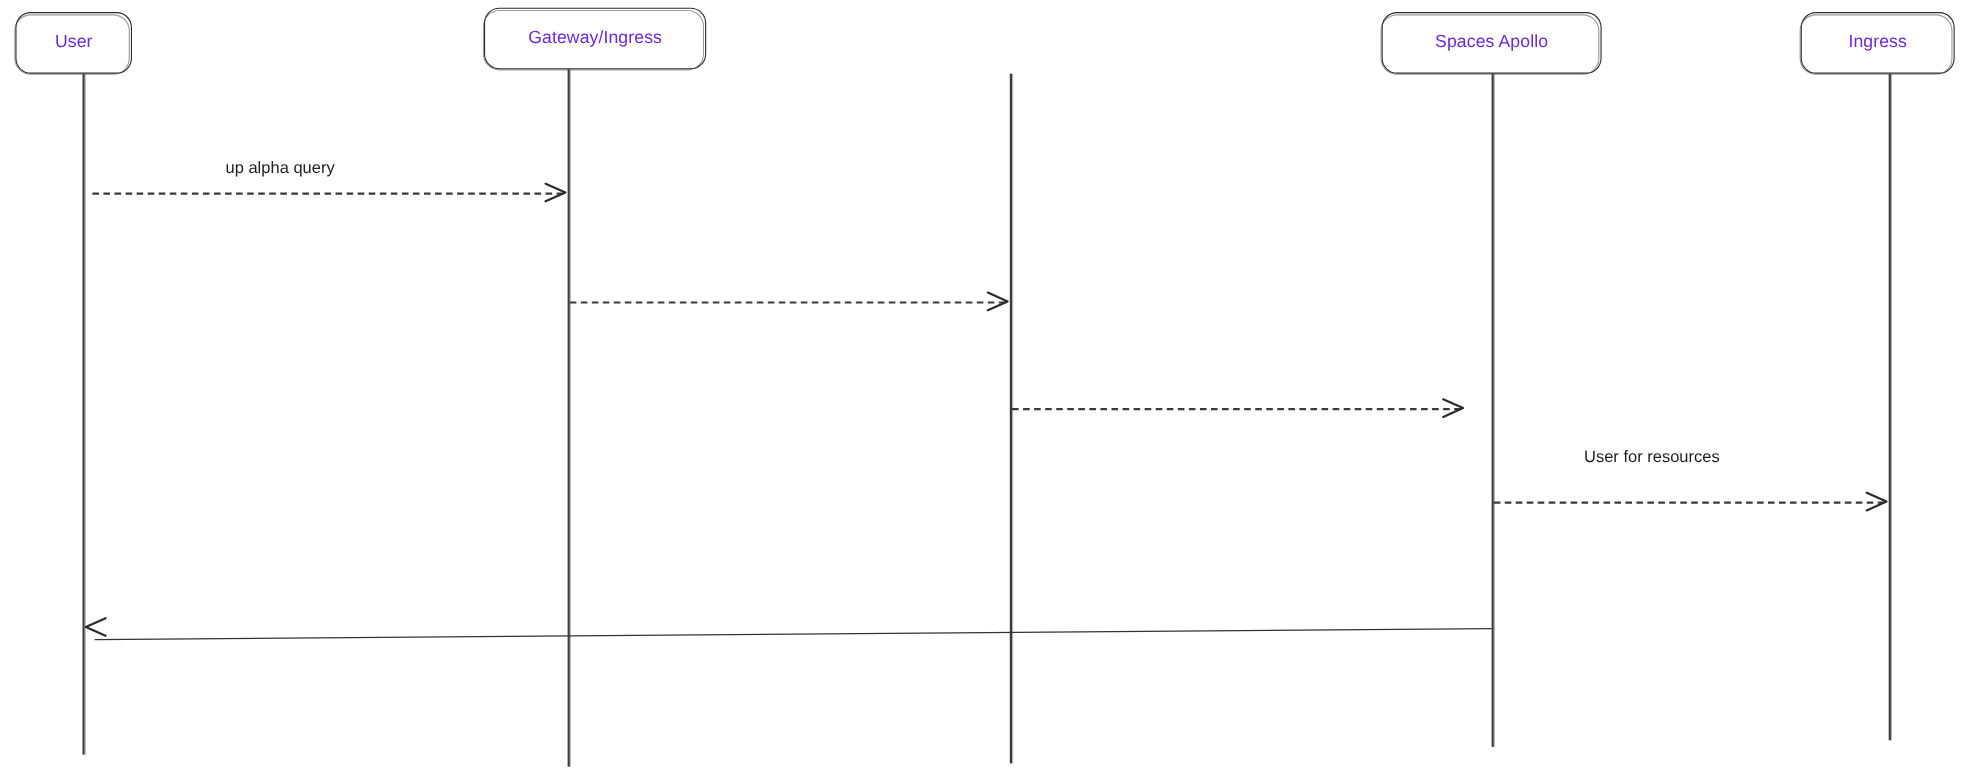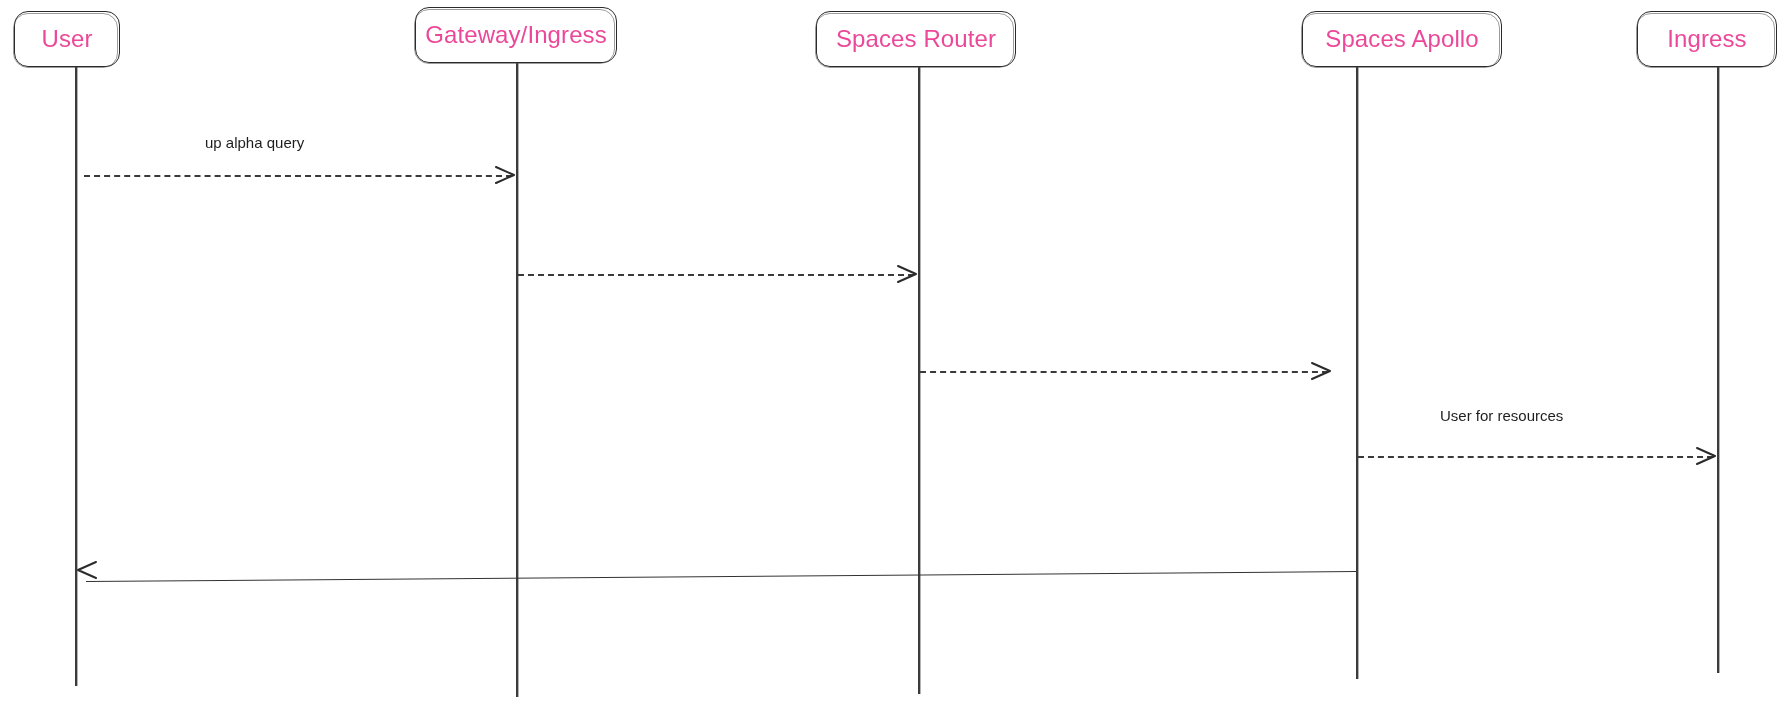--- a/index.html
+++ b/index.html
@@ -37,22 +37,22 @@
     right: 1px;
     bottom: -2px;
     border: 1.1px solid #4a4a4a;
     border-radius: 15px;
     opacity: 0.55;
     pointer-events: none;
   }
   .participant-label {
     position: relative;
     z-index: 2;
-    font-size: 24px;
-    color: #ec4899;
+    font-size: 16px;
+    color: #6d28d9;
     white-space: nowrap;
     letter-spacing: 0.1px;
   }
   .lifeline {
     position: absolute;
     width: 1.5px;
     background: #3b3b3b;
     z-index: 1;
   }
   .lifeline::after {
@@ -97,41 +97,38 @@
   <div class="lifeline" style="left:75px; top:67px; height:619px;"></div>
   <div class="lifeline" style="left:516px; top:63px; height:634px;"></div>
   <div class="lifeline" style="left:918px; top:67px; height:627px;"></div>
   <div class="lifeline" style="left:1356px; top:67px; height:612px;"></div>
   <div class="lifeline" style="left:1717px; top:67px; height:606px;"></div>
 
   <div class="participant-box" style="left:14px; top:11px; width:106px; height:56px;">
     <span class="participant-label">User</span>
   </div>
 
-  <div class="participant-box" style="left:415px; top:7px; width:202px; height:56px;">
+  <div class="participant-box" style="left:440px; top:7px; width:202px; height:56px;">
     <span class="participant-label">Gateway/Ingress</span>
   </div>
 
-  <div class="participant-box" style="left:816px; top:11px; width:200px; height:56px;">
-    <span class="participant-label">Spaces Router</span>
-  </div>
 
-  <div class="participant-box" style="left:1256px; top:11px; width:200px; height:56px;margin-left:46px;">
+  <div class="participant-box" style="left:1256px; top:11px; width:200px; height:56px;">
     <span class="participant-label">Spaces Apollo</span>
   </div>
 
   <div class="participant-box" style="left:1637px; top:11px; width:140px; height:56px;">
     <span class="participant-label">Ingress</span>
   </div>
 
   <div class="msg" style="left:84px; top:175px; width:428px;"></div>
   <svg class="arrowhead" style="left:494px; top:164px;" viewBox="0 0 22 22">
     <path d="M2 3 L20 11 L2 19" fill="none" stroke="#2b2b2b" stroke-width="2" stroke-linecap="round" stroke-linejoin="round"></path>
   </svg>
-  <div class="msg-label" style="left:205px; top:134px;">up alpha query</div>
+  <div class="msg-label" style="left:205px; top:144px;">up alpha query</div>
 
   <div class="msg" style="left:518px; top:274px; width:396px;"></div>
   <svg class="arrowhead" style="left:896px; top:263px;" viewBox="0 0 22 22">
     <path d="M2 3 L20 11 L2 19" fill="none" stroke="#2b2b2b" stroke-width="2" stroke-linecap="round" stroke-linejoin="round"></path>
   </svg>
 
   <div class="msg" style="left:920px; top:371px; width:408px;"></div>
   <svg class="arrowhead" style="left:1310px; top:360px;" viewBox="0 0 22 22">
     <path d="M2 3 L20 11 L2 19" fill="none" stroke="#2b2b2b" stroke-width="2" stroke-linecap="round" stroke-linejoin="round"></path>
   </svg>

